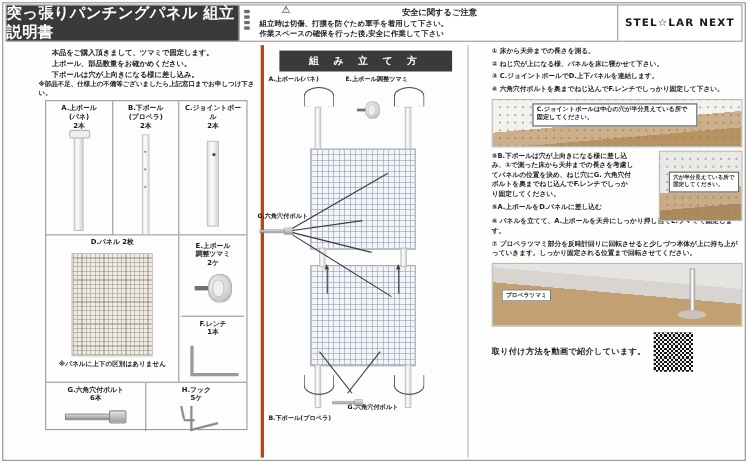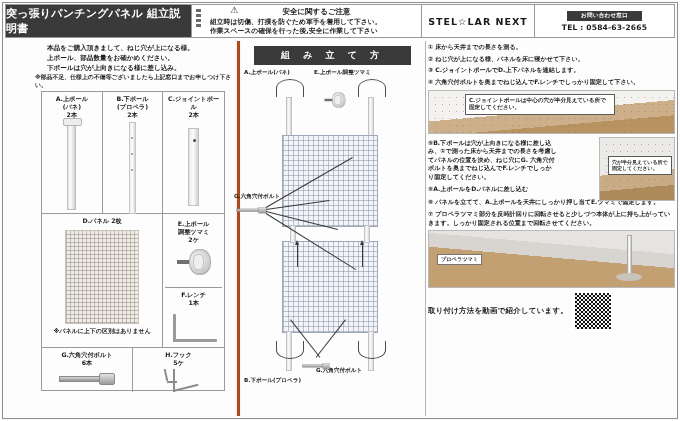--- a/index.html
+++ b/index.html
@@ -21,27 +21,27 @@
   }
 
   
   .header {
     display: flex;
     height: 34px;
     border: 1px solid #9a9a9a;
     background: #fff;
   }
   .hdr-title {
-    width: 185px;
+    width: 211px;
     background: #3a3a3a;
     color: #ffffff;
     display: flex;
     align-items: center;
     justify-content: center;
-    font-size: 11px;
+    font-size: 14px;
     font-weight: bold;
     letter-spacing: .2px;
   }
   .hdr-safety {
     flex: 1;
     border-left: 1px solid #9a9a9a;
     border-right: 1px solid #9a9a9a;
     padding: 2px 4px 2px 18px;
     position: relative;
   }
@@ -105,21 +105,21 @@
   }
 
   
   .main {
     display: flex;
     margin-top: 3px;
     height: 375px;
   }
   .col-left  { width: 232px; position: relative; }
   .col-mid   { width: 188px; position: relative; border-left: 3px solid #c2410c; }
-  .col-right { flex: 1; position: relative; border-left: 1px solid #b5b5b5; padding-left: 2px;}
+  .col-right { flex: 1; position: relative; border-left: 1px solid #b5b5b5; padding-left: 21px;}
 
   
   .intro { padding: 3px 4px 0 42px; }
   .intro p { margin: 0 0 1.5px 0; font-size: 6.6px; font-weight: bold; line-height: 1.3; }
   .intro p.small { font-size: 5.9px; margin-left: -12px; }
 
   .section-bar {
     background: #3a3a3a;
     color: #fff;
     font-size: 9px;
@@ -272,31 +272,27 @@
           <i></i>
           <i></i>
           <i></i>
         </div>
       <div class="warn-icon">⚠</div>
       <div class="safety-head">安全に関するご注意</div>
       <div class="safety-line">組立時は切傷、打撲を防ぐため軍手を着用して下さい。</div>
       <div class="safety-line">作業スペースの確保を行った後,安全に作業して下さい</div>
     </div>
     <div class="hdr-brand">STEL☆LAR NEXT</div>
-    <div class="hdr-contact">
-      <div class="contact-badge">お問い合わせ窓口</div>
-      <div class="contact-tel">TEL : 0584-63-2665</div>
-    </div>
   </div>
 
   <div class="main">
 
     <div class="col-left">
       <div class="intro">
-        <p>本品をご購入頂きまして、ねじ穴が上になる様。</p>
+        <p>本品をご購入頂きまして、ツマミで固定します。</p>
         <p>上ポール、部品数量をお確かめください。</p>
         <p>下ポールは穴が上向きになる様に差し込み。</p>
         <p class="small">※部品不足、仕様上の不備等ございましたら上記窓口までお申しつけ下さい。</p>
       </div>
 
 
       <div class="parts">
         <div class="pcell pc-a">
           <div class="plabel">A.上ポール</div>
           <div class="plabel">(バネ)</div>

